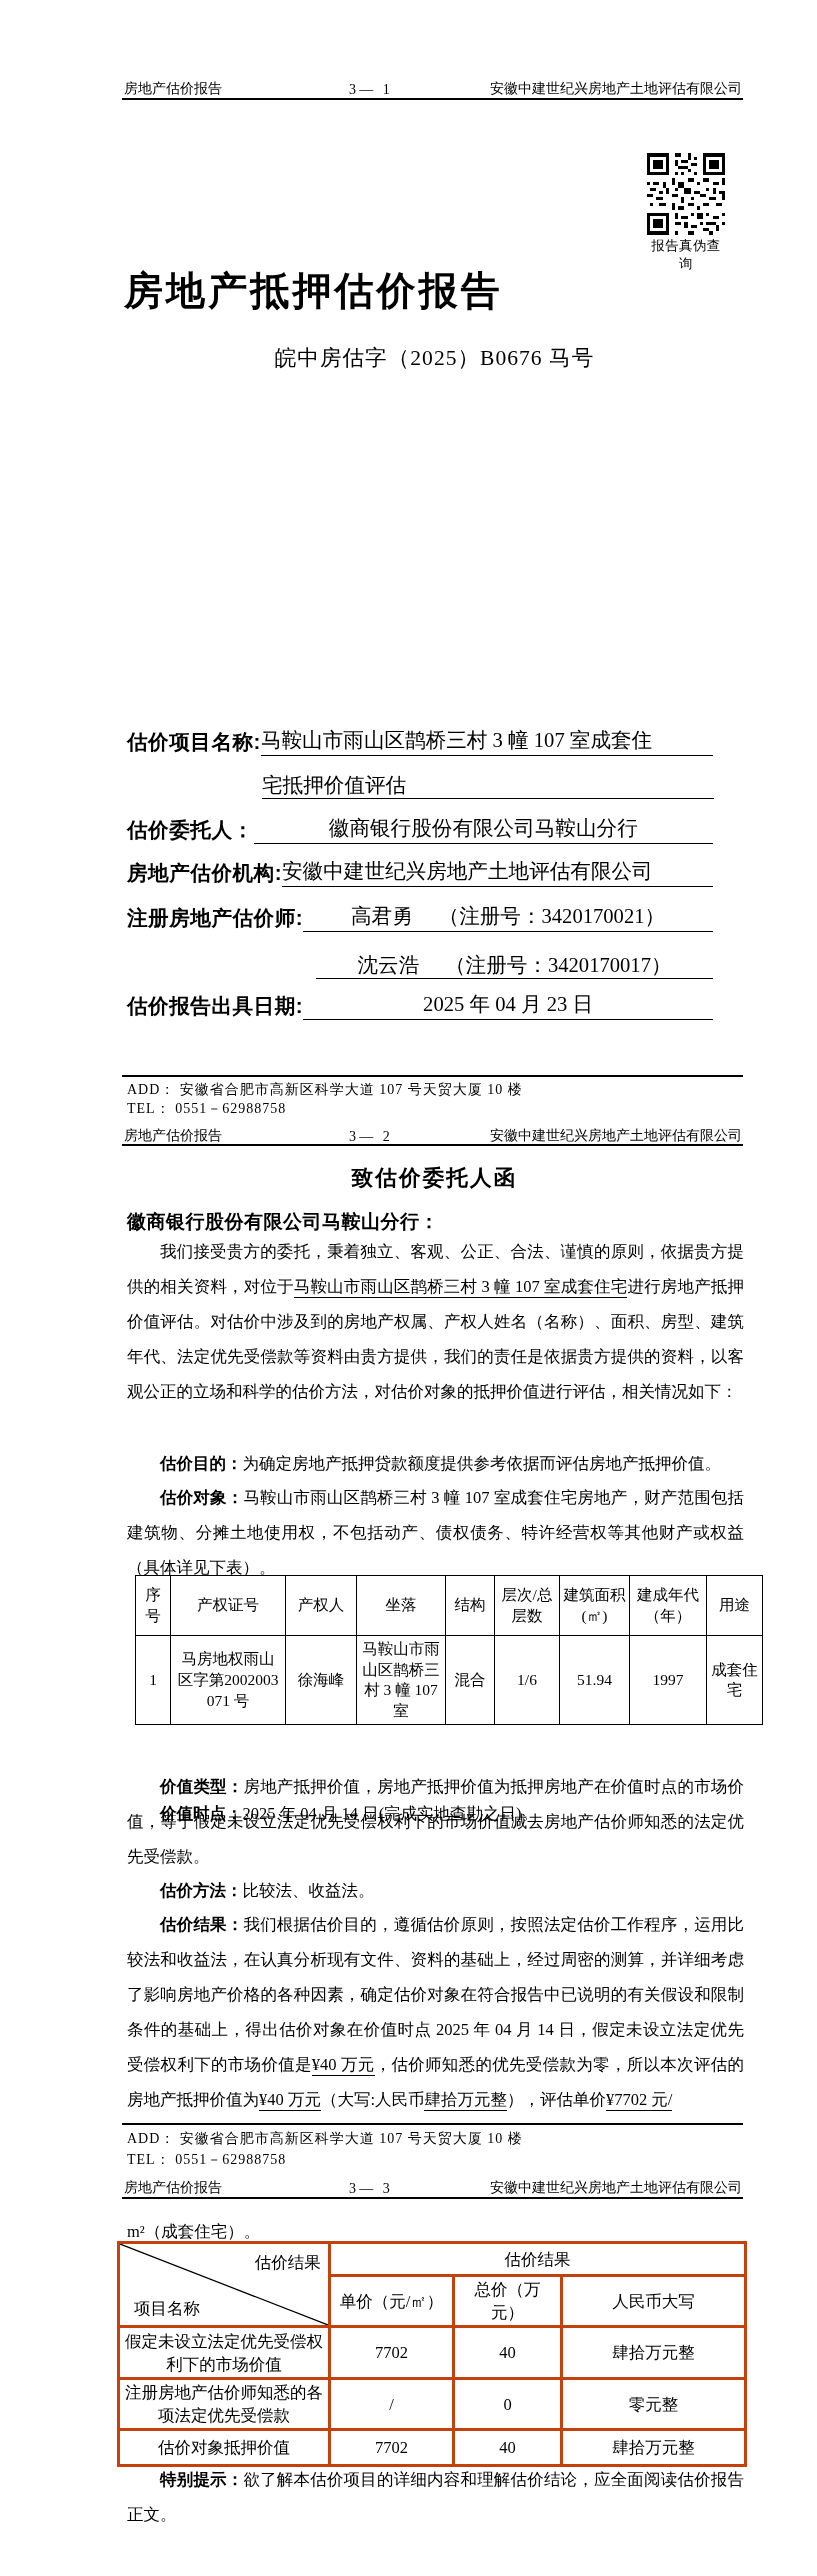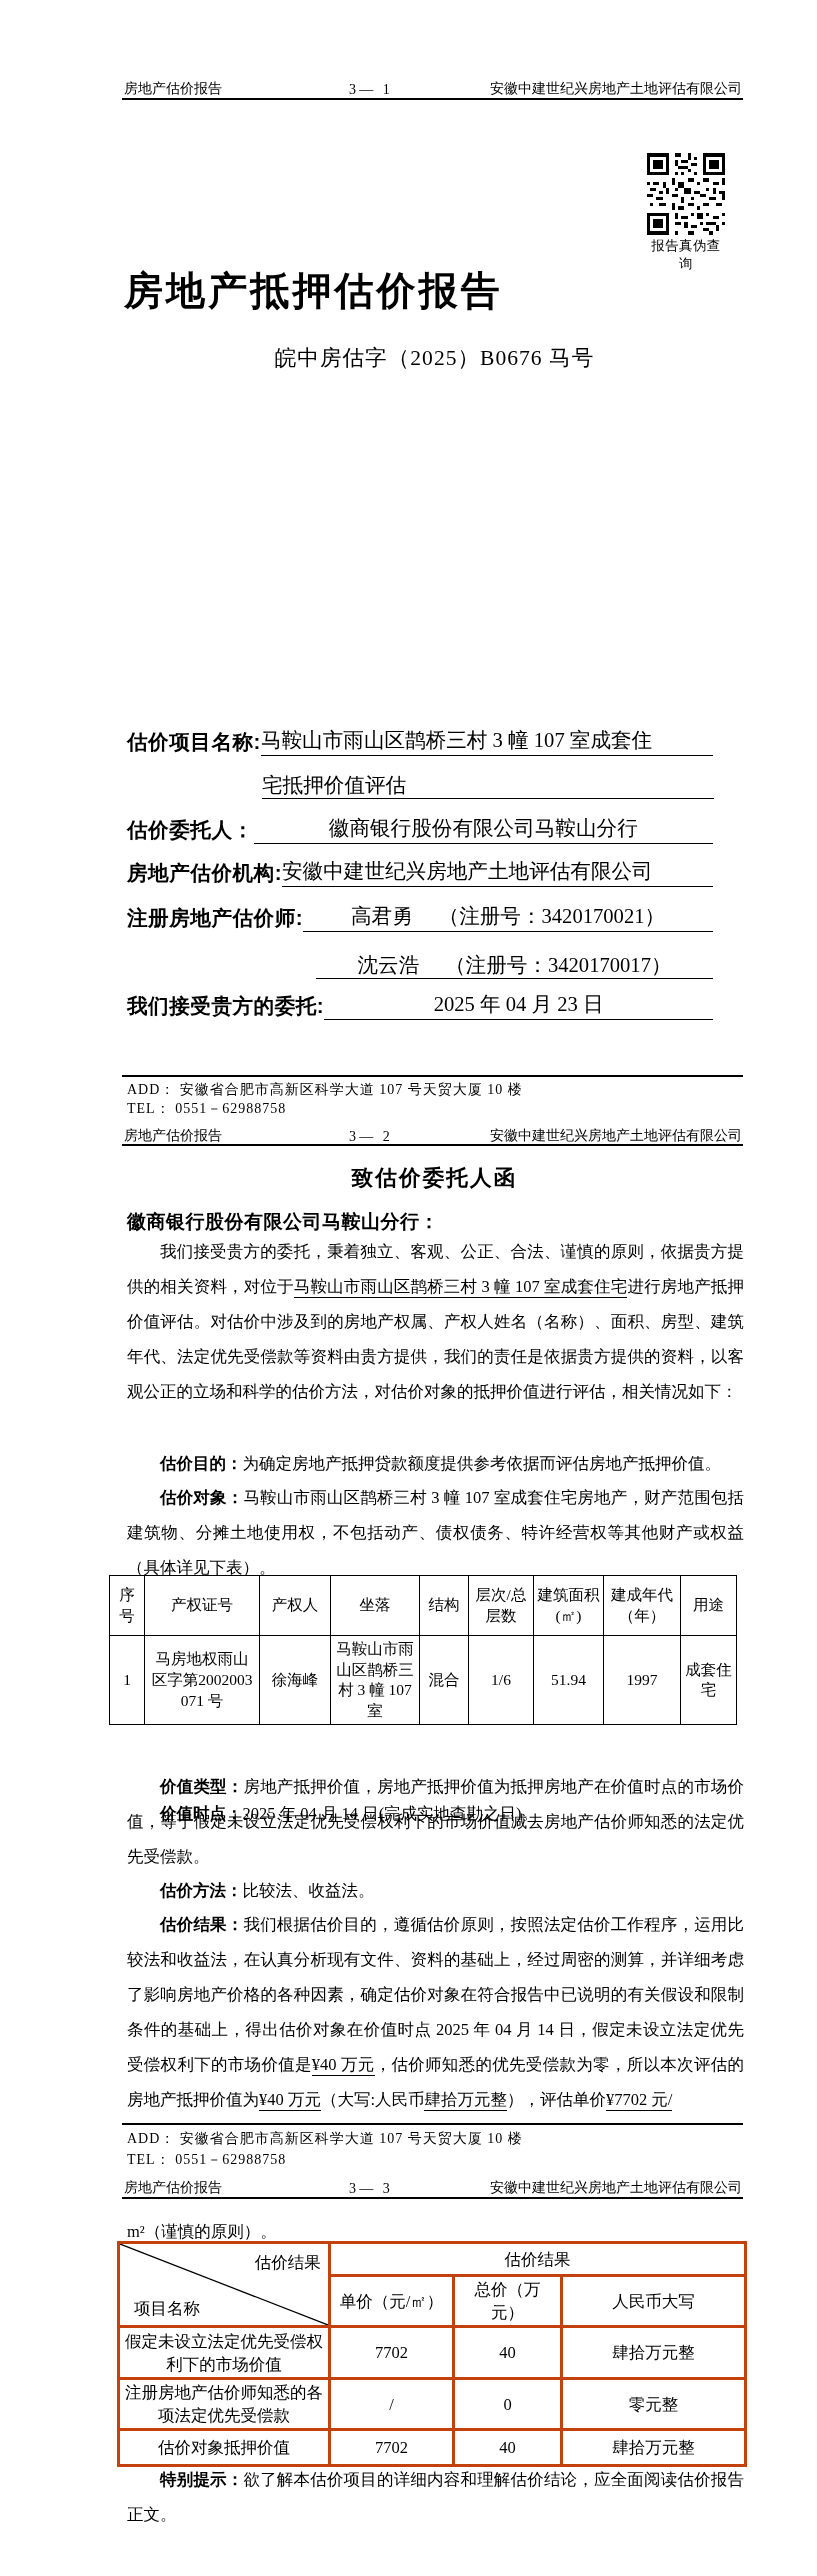--- a/index.html
+++ b/index.html
@@ -42,21 +42,21 @@
   
   .lt-title{left:124px;top:1163px;width:621px;text-align:center;font-size:21.6px;letter-spacing:2.1px;}
   .salut{left:127px;top:1209px;font-size:19px;letter-spacing:0.5px;}
   .para{left:127px;width:617px;font-size:16.5px;line-height:35px;text-align:justify;text-justify:inter-ideograph;}
   .indent{text-indent:2em;}
   .b{font-family:"Liberation Sans","DejaVu Sans",sans-serif;font-weight:bold;}
   .u2{border-bottom:1px solid #000;padding-bottom:0.5px;}
 
   
   table{border-collapse:collapse;table-layout:fixed;}
-  .t1{left:109px;top:1575px;width:628px;}
+  .t1{left:135px;top:1575px;width:628px;}
   .t1 td,.t1 th{border:1px solid #000;font-size:15.5px;font-weight:normal;
     text-align:center;vertical-align:middle;padding:2.1px 3.1px;line-height:20.6px;word-break:break-all;}
   .t1 .hrow th{height:55px;}
   .t1 .drow td{height:84px;}
 
   .t2{left:117px;top:2241px;width:628px;}
   .t2 td,.t2 th{border:3px solid #c2410c;font-size:16.5px;font-weight:normal;
     text-align:center;vertical-align:middle;padding:1px 4.1px;line-height:23px;}
   .t2 .diag{position:relative;padding:0;}
   .t2 .diag svg{position:absolute;left:0;top:0;width:100%;height:100%;}
@@ -175,21 +175,21 @@
     <span class="fval left">安徽中建世纪兴房地产土地评估有限公司</span>
   </div>
   <div class="abs frow" style="top:905px;">
     <span class="flabel hei">注册房地产估价师:</span>
     <span class="fval">高君勇　 （注册号：3420170021）</span>
   </div>
   <div class="abs fullline" style="top:951px;left:316px;width:397px;height:26px;text-align:center;">
     <span>沈云浩　 （注册号：3420170017）</span>
   </div>
   <div class="abs frow" style="top:993px;">
-    <span class="flabel hei">我们接受贵方的委托:</span>
+    <span class="flabel hei">估价报告出具日期:</span>
     <span class="fval">2025 年 04 月 23 日</span>
   </div>
 
   <div class="abs rule" style="top:1075px;height:2.1px;"></div>
   <div class="abs footline" style="top:1081px;">ADD： 安徽省合肥市高新区科学大道 107 号天贸大厦 10 楼</div>
   <div class="abs footline" style="top:1100px;">TEL： 0551－62988758</div>
 
   <div class="abs runhead" style="top:1124px;">
     <span class="rh-left">房地产估价报告</span>
     <span class="rh-mid">3—  2</span>
@@ -271,21 +271,21 @@
   <div class="abs footline" style="top:2151px;">TEL： 0551－62988758</div>
 
   <div class="abs runhead" style="top:2176px;">
     <span class="rh-left">房地产估价报告</span>
     <span class="rh-mid">3—  3</span>
     <span class="rh-right">安徽中建世纪兴房地产土地评估有限公司</span>
   </div>
   <div class="abs rule" style="top:2197px;height:1.5px;"></div>
 
   <div class="abs para" style="top:2214px;">
-    <span class="u2">m²</span><span>（谨慎的原则）。</span>
+    <span class="u2">m²</span><span>（成套住宅）。</span>
   </div>
 
   <table class="abs t2">
     <colgroup>
       <col style="width:211px">
         <col style="width:124px">
         <col style="width:108px">
         <col style="width:184px">
     </colgroup>
     <tbody>

